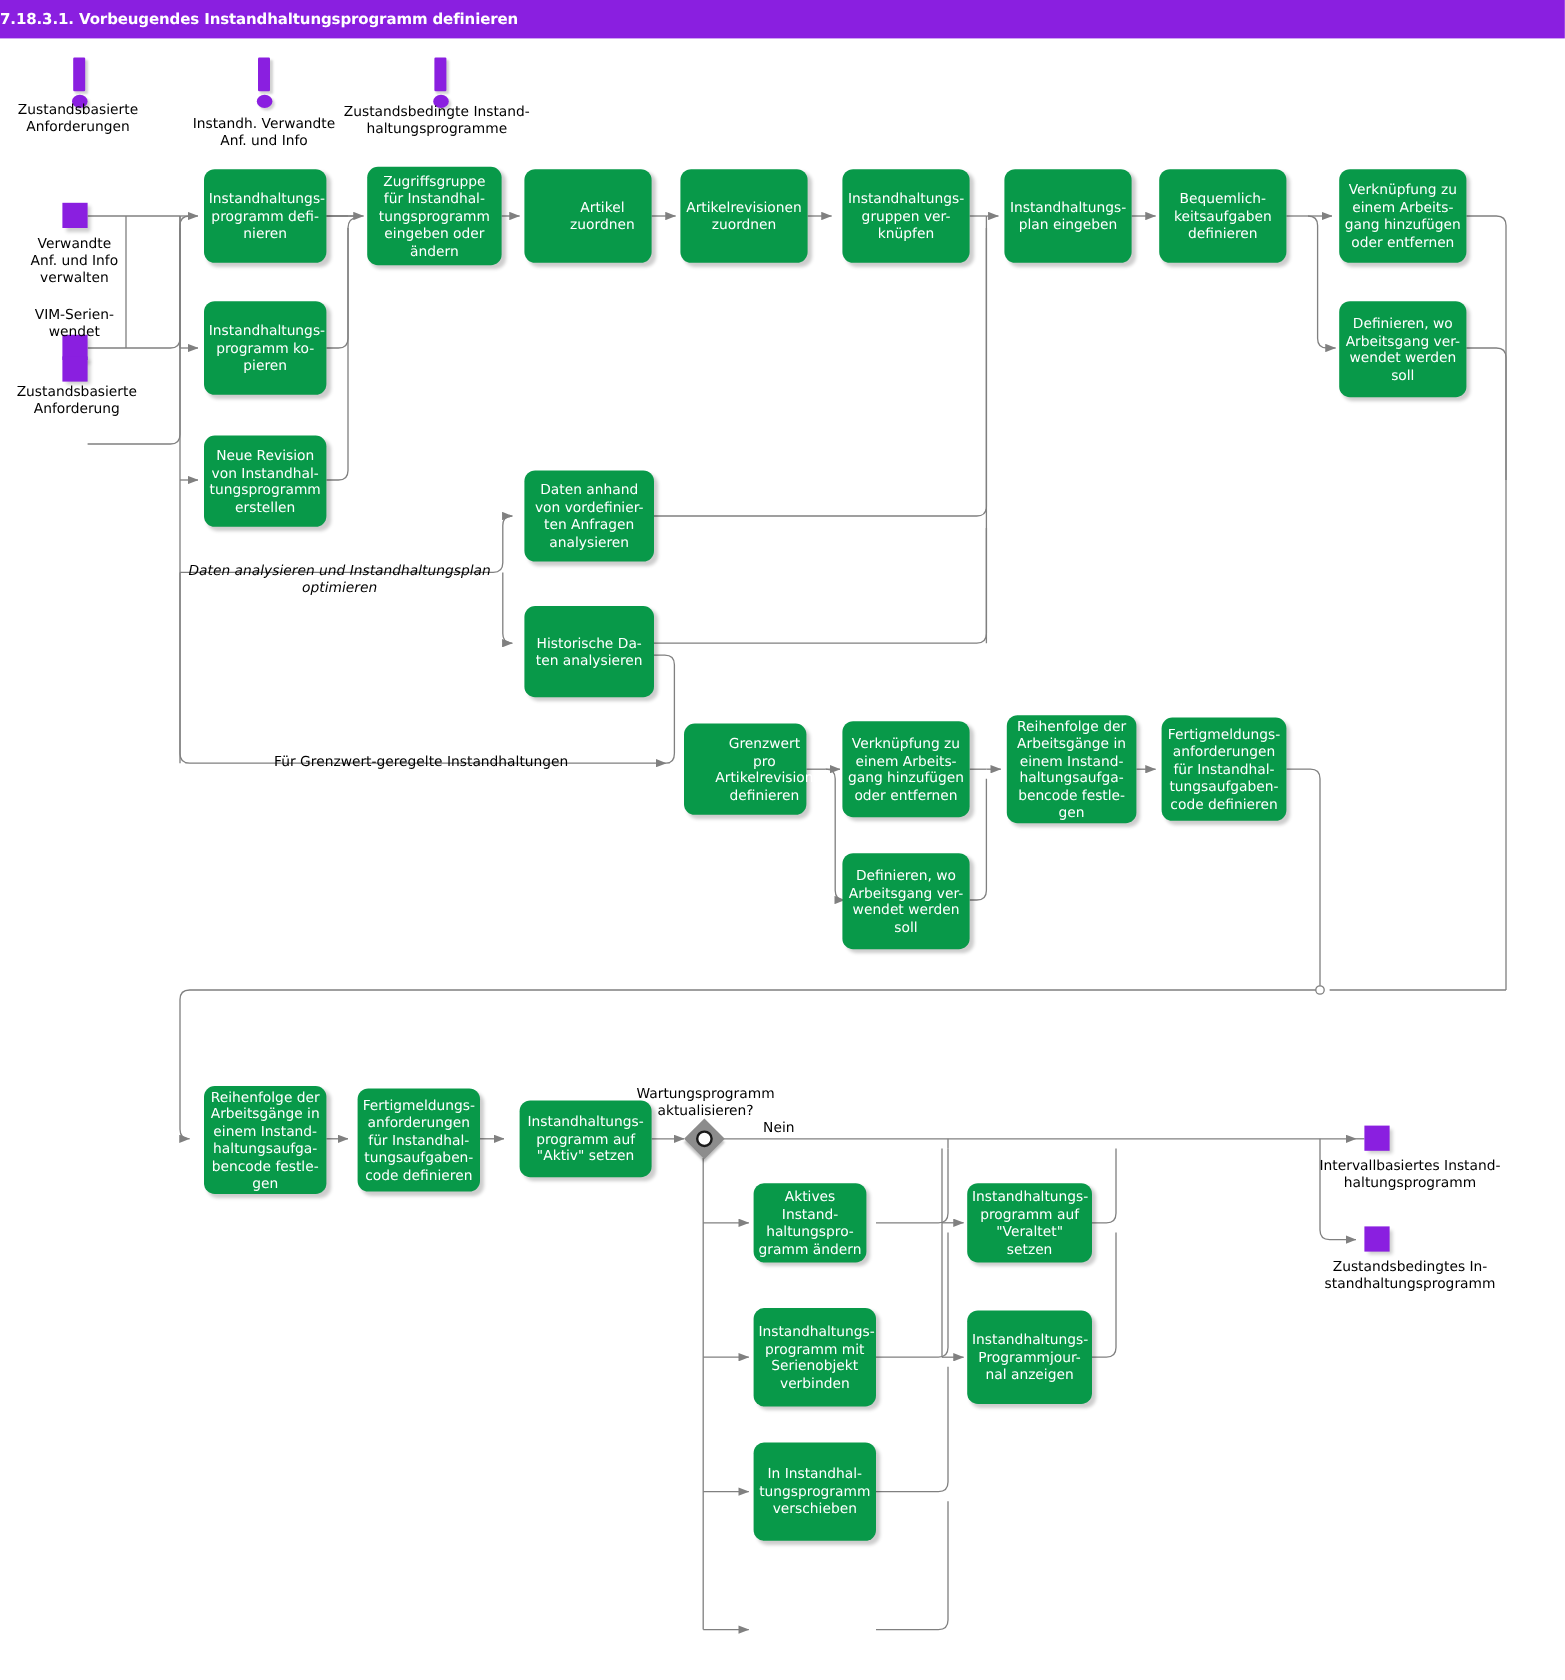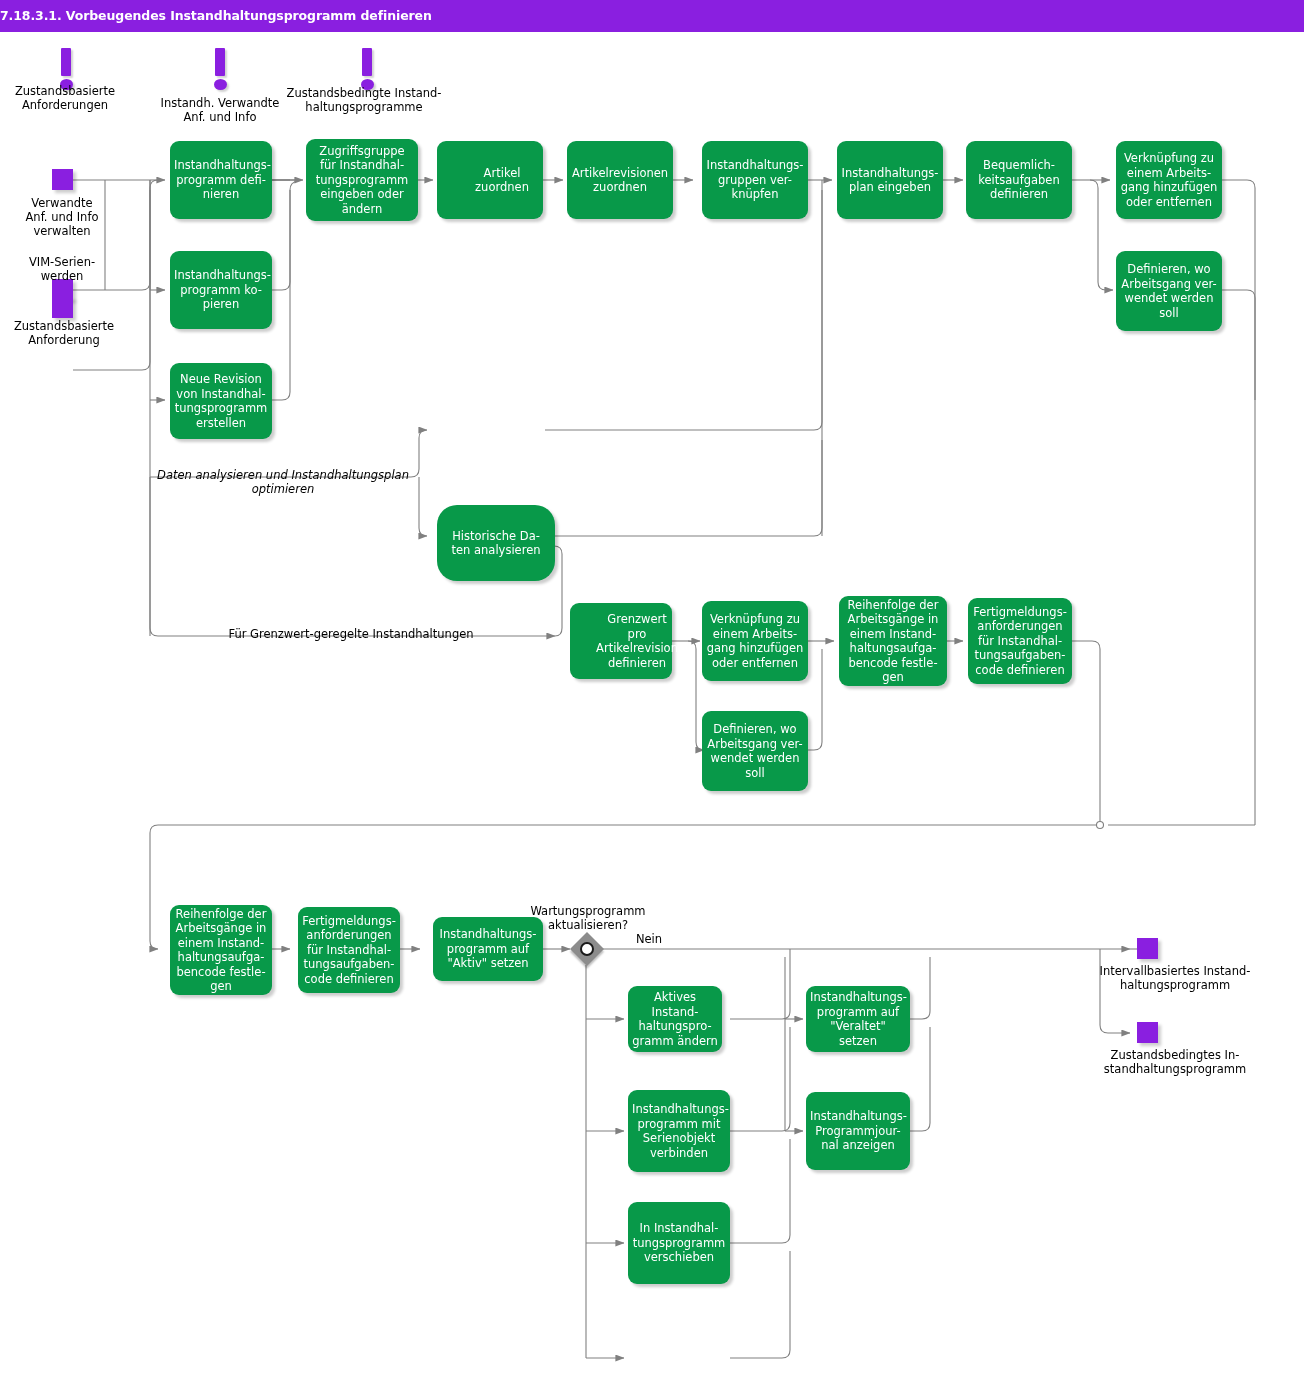--- a/index.html
+++ b/index.html
@@ -206,21 +206,21 @@
   <div class="lab" style="left: 286px; top: 86px; width: 156px; white-space: pre-line;">Zustandsbedingte Instand-
 haltungsprogramme</div>
 
   <div class="pin" style="left:52px;top:169px;"></div>
   <div class="lab" style="left: 0px; top: 196px; width: 124px; white-space: pre-line;">Verwandte
 Anf. und Info
 verwalten</div>
 
   <div class="pin" style="left:52px;top:279px;"></div>
   <div class="lab" style="left: 0px; top: 255px; width: 124px; white-space: pre-line;">VIM-Serien-
-werden</div>
+wendet</div>
 
   <div class="pin" style="left:52px;top:297px;"></div>
   <div class="lab" style="left: 0px; top: 319px; width: 128px; white-space: pre-line;">Zustandsbasierte
 Anforderung</div>
 
   <div class="act" style="left:170px;top:141px;width:102px;height:78px;">
     <span style="white-space: pre-line;">Instandhaltungs-
 programm defi-
 nieren</span>
   </div>
@@ -269,21 +269,27 @@
 gang hinzufügen
 oder entfernen</span>
   </div>
   <div class="act" style="left:1116px;top:251px;width:106px;height:80px;">
     <span style="white-space: pre-line;">Definieren, wo
 Arbeitsgang ver-
 wendet werden
 soll</span>
   </div>
 
-  <div class="act" style="left:437px;top:505px;width:118px;height:76px;border-radius:20px;">
+  <div class="act" style="left:437px;top:392px;width:108px;height:76px;">
+    <span style="white-space: pre-line;">Daten anhand
+von vordefinier-
+ten Anfragen
+analysieren</span>
+  </div>
+  <div class="act" style="left:437px;top:505px;width:108px;height:76px;">
     <span style="white-space: pre-line;">Historische Da-
 ten analysieren</span>
   </div>
 
   <div class="lab" style="left: 148px; top: 468px; width: 270px; white-space: pre-line; font-style: italic;">Daten analysieren und Instandhaltungsplan
 optimieren</div>
   <div class="lab" style="left: 148px; top: 627px; width: 406px; white-space: pre-line;">Für Grenzwert-geregelte Instandhaltungen</div>
 
   <div class="act" style="left:570px;top:603px;width:102px;height:76px;">
     <span style="white-space: pre-line; margin-left: 32px;">Grenzwert pro

